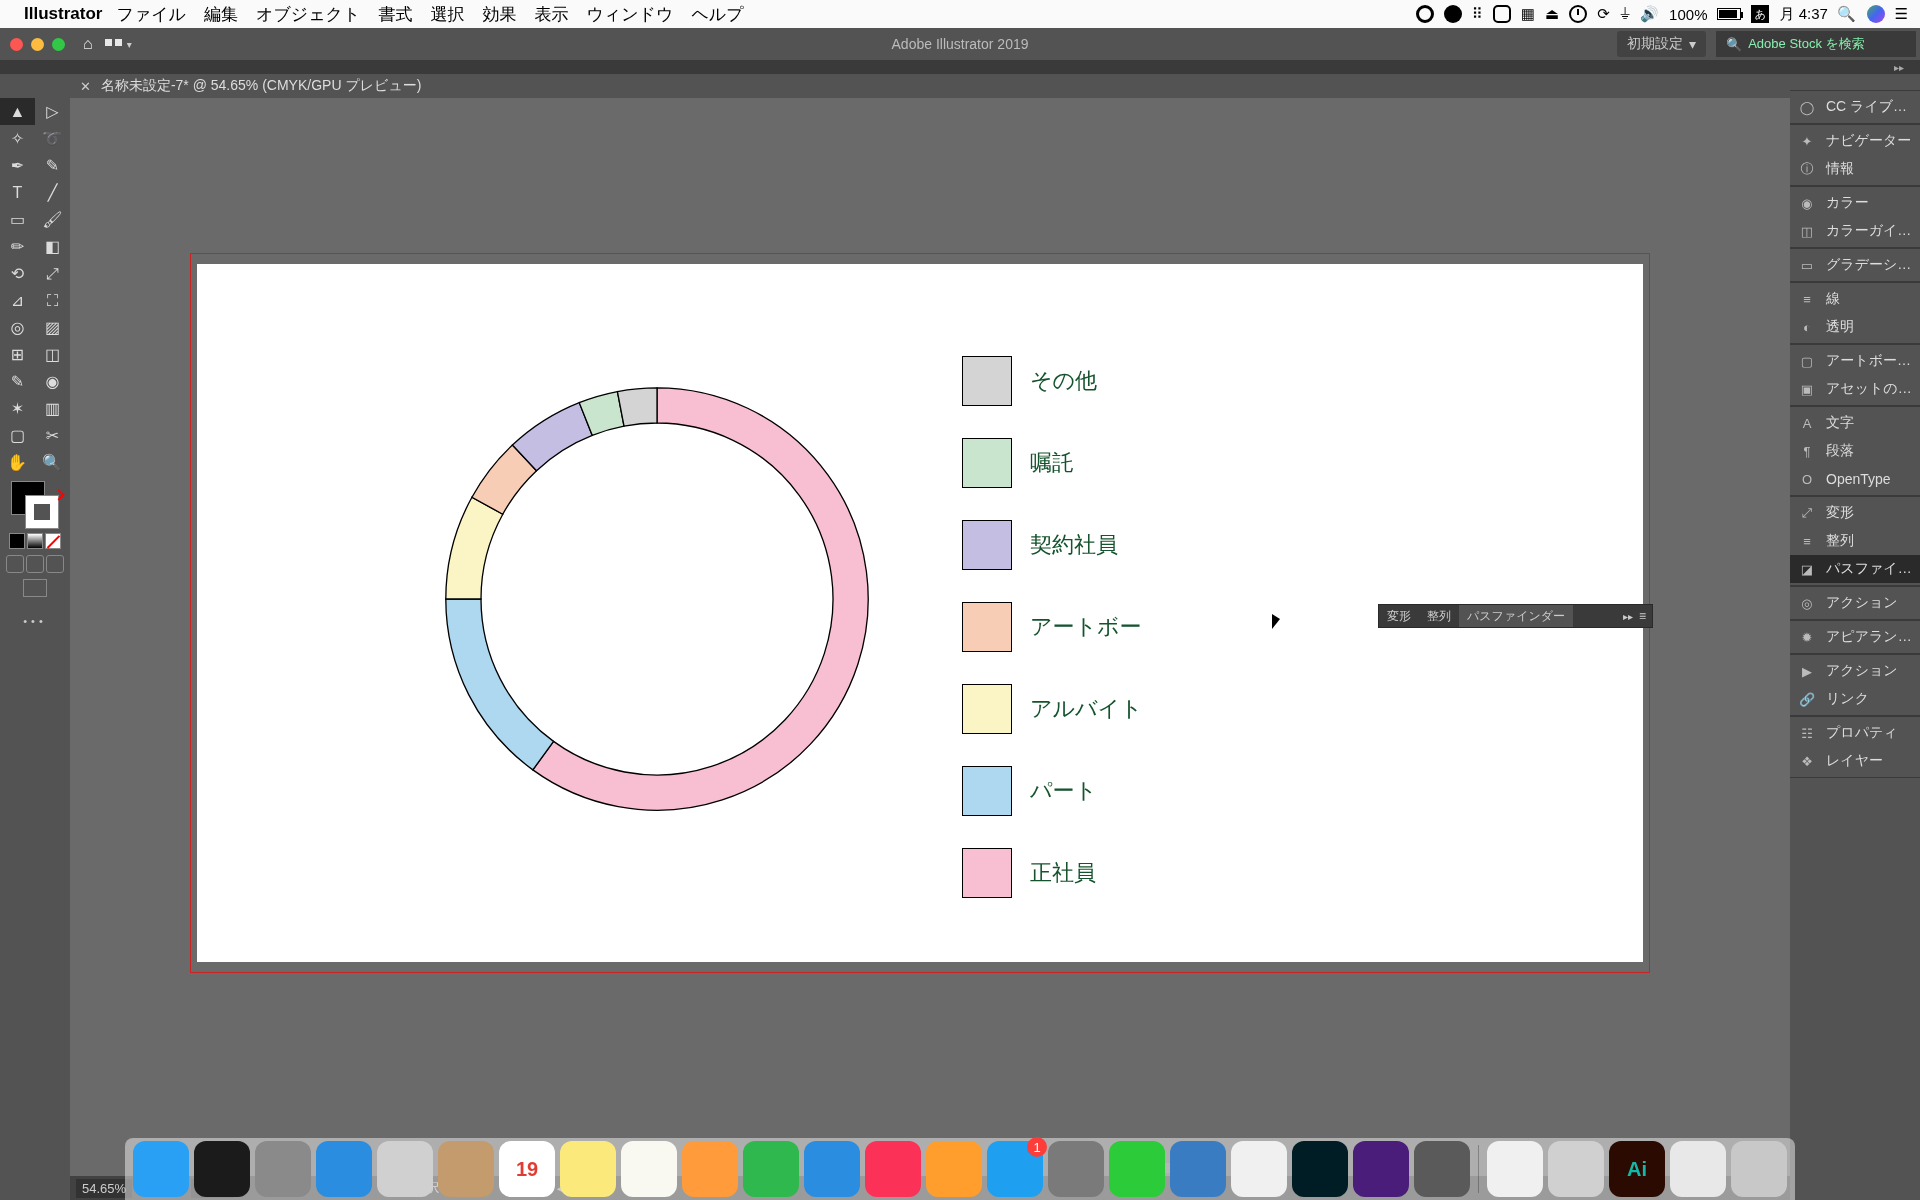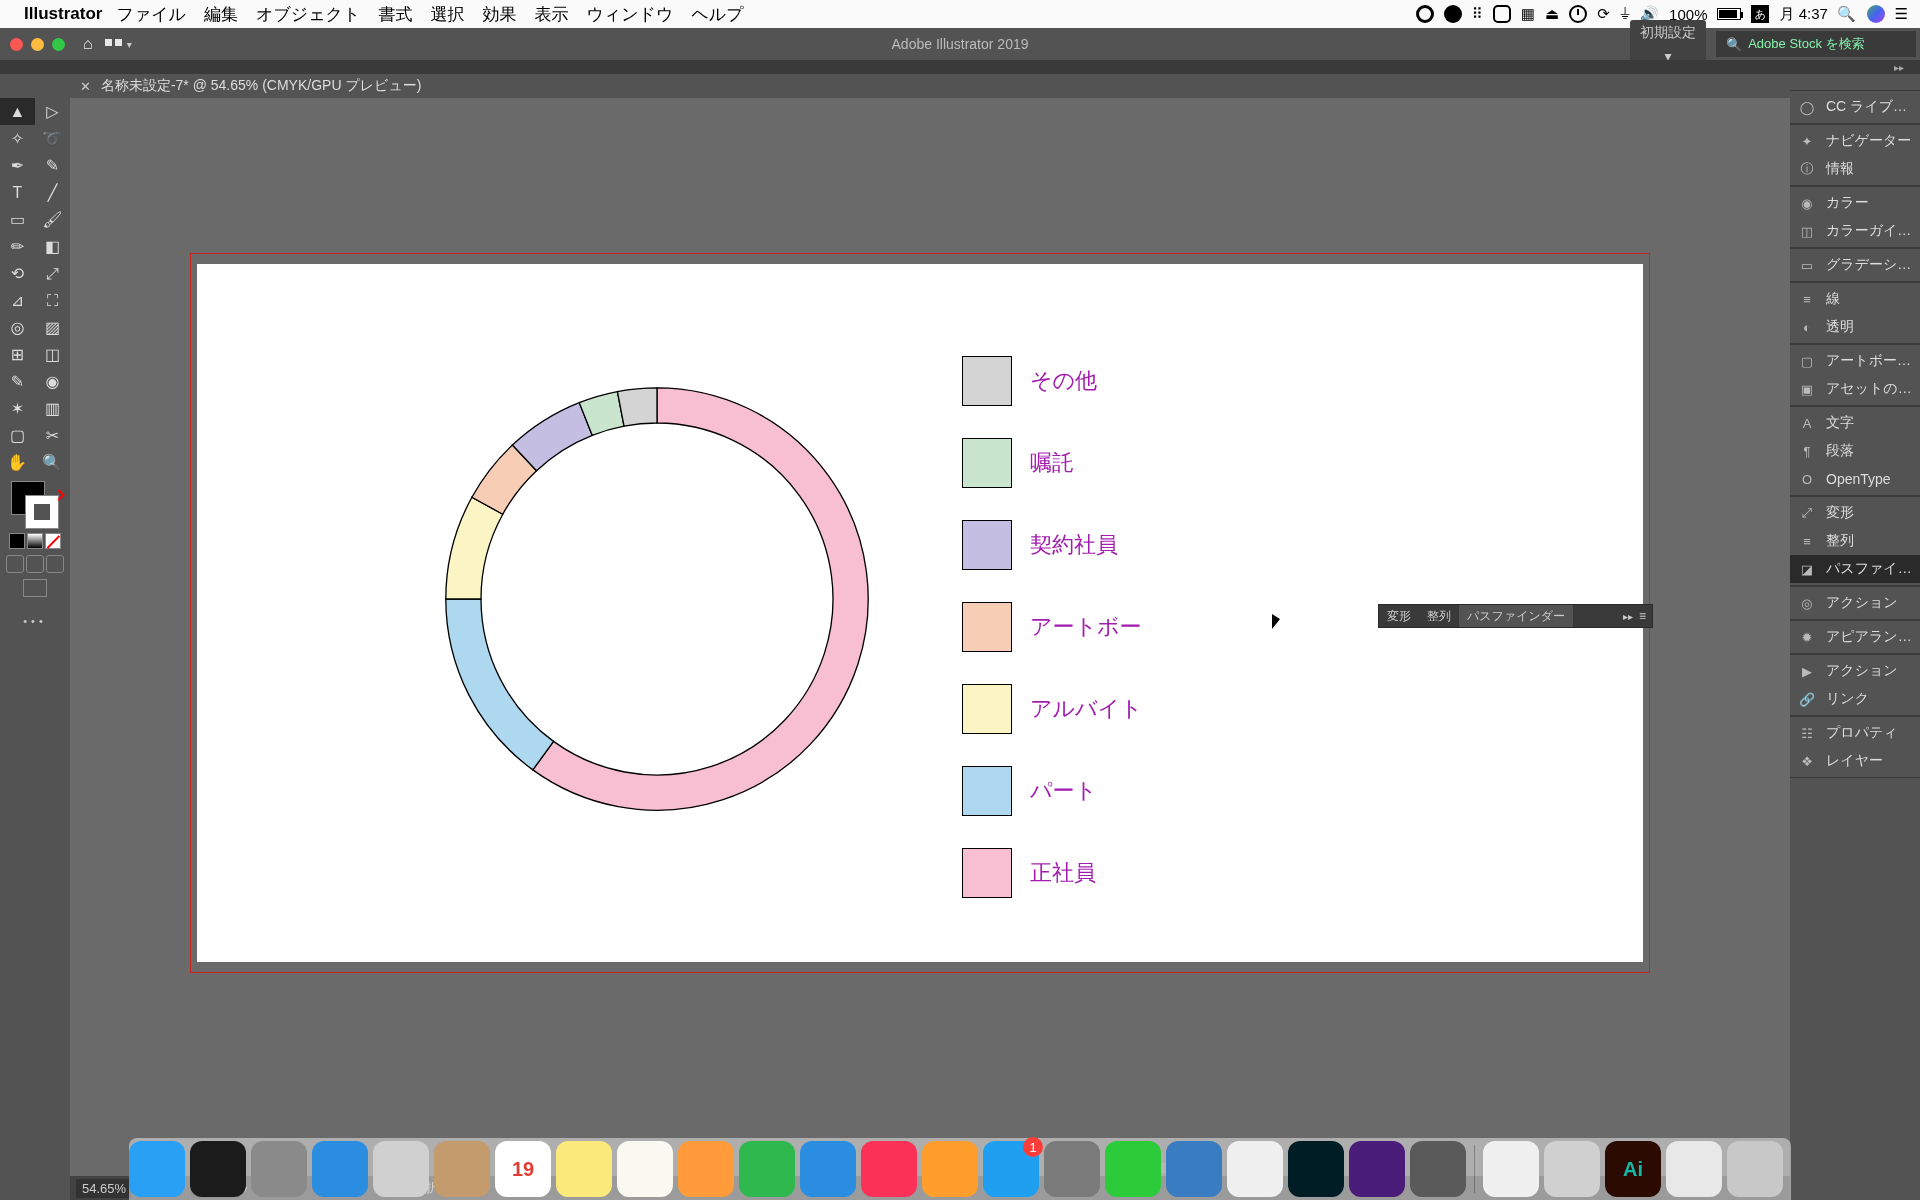--- a/index.html
+++ b/index.html
@@ -18,21 +18,21 @@
 
 
 .app-controlbar { position:absolute; top:28px; left:0; right:0; height:32px; background:#535353; display:flex; align-items:center; padding-left:10px; }
 .traffic-lights { display:flex; gap:8px; }
 .tl { width:13px; height:13px; border-radius:50%; }
 .tl.red { background:#fc5753; } .tl.yellow { background:#fdbc40; } .tl.green { background:#33c748; }
 .home-icon { margin-left:18px; color:#e8e8e8; font-size:16px; }
 .arrange-icon { margin-left:12px; display:flex; gap:3px; }
 .arrange-icon .sq { width:7px; height:7px; background:#e8e8e8; }
 .app-title { position:absolute; left:50%; transform:translateX(-50%); color:#bbb; font-size:14px; }
-.workspace-sel { margin-left:auto; margin-right:10px; color:#ccc; font-size:14px; display:flex; align-items:center; gap:6px; background:#424242; padding:4px 10px; border-radius:3px;flex-direction:column;}
+.workspace-sel { margin-left:auto; margin-right:10px; color:#ccc; font-size:14px; display:flex; align-items:center; gap:6px; background:#424242; padding:4px 10px; border-radius:3px;}
 .stock-search { display:flex; align-items:center; background:#3a3a3a; color:#999; padding:4px 10px; font-size:13px; gap:6px; margin-right:4px; width:200px;}
 
 
 .ruler-strip { position:absolute; top:60px; left:0; right:0; height:14px; background:#3a3a3a; }
 .ruler-corner-right { position:absolute; right:14px; top:0; width:14px; height:14px; color:#aaa; font-size:10px; display:flex; align-items:center; justify-content:center;}
 
 
 .doc-tab { position:absolute; top:74px; left:70px; height:24px; background:#535353; color:#ddd; font-size:14px; display:flex; align-items:center; padding:0 10px; gap:10px; }
 .doc-tab .close { font-size:13px; color:#ccc; }
 
@@ -63,21 +63,21 @@
 .artboard-outline { position:absolute; left:120px; top:155px; width:1460px; height:720px; border:1px solid #cc2222; }
 .artboard { position:absolute; left:6px; top:10px; right:6px; bottom:10px; background:#fff; }
 .cursor-arrow { position:absolute; left:1075px; top:350px; width:10px; height:14px; }
 .cursor-arrow::before { content:''; position:absolute; border-left:8px solid black; border-top:5px solid transparent; border-bottom:10px solid transparent; }
 
 
 .donut { position:absolute; left:240px; top:115px; width:440px; height:440px; }
 .donut svg { width:100%; height:100%; }
 
 
-.legend { position:absolute; left:765px; top:92px; font-size:22px; color:#a21caf; }
+.legend { position:absolute; left:765px; top:92px; font-size:22px; color:#14532d; }
 .legend-item { display:flex; align-items:center; gap:18px; margin-bottom:32px; }
 .swatch { width:50px; height:50px; border:1px solid #000; }
 
 
 .pathfinder-panel { position:absolute; left:1378px; top:604px; width:275px; background:#535353; color:#ccc; font-size:13px; border:1px solid #2a2a2a; }
 .pf-tabs { display:flex; background:#3a3a3a; height:22px; align-items:stretch; }
 .pf-tab { padding:3px 8px; font-size:12px; }
 .pf-tab.active { background:#535353;text-align:center; }
 .pf-collapse { margin-left:auto; display:flex; align-items:center; padding:0 6px; gap:6px; }
 .pf-body { padding:6px 6px 10px 6px; }
@@ -95,21 +95,21 @@
 .dock-icon { width:18px; height:18px; display:flex; align-items:center; justify-content:center; font-size:13px; color:#bbb; }
 
 
 .status-bar { position:absolute; left:70px; right:130px; bottom:0; height:24px; background:#424242; color:#ccc; font-size:13px; display:flex; align-items:center; gap:8px; padding:0 6px; }
 .status-sel { background:#323232; padding:2px 6px;text-align:center; }
 .nav-btn { color:#aaa; font-size:11px; padding:0 2px; }
 .scrollbar-thumb { position:absolute; bottom:3px; left:1080px; width:24px; height:10px; background:#7a7a7a; border-radius:5px; }
 
 
 .dock-wrap { position:absolute; bottom:0; left:0; right:0; height:80px; display:flex; justify-content:center; align-items:flex-end; pointer-events:none; }
-.dock { background:rgba(230,230,230,0.55); border-radius:8px 8px 0 0; padding:3px 8px 3px 0; display:flex; gap:5px; pointer-events:auto; align-items:flex-end;}
+.dock { background:rgba(230,230,230,0.55); border-radius:8px 8px 0 0; padding:3px 8px 3px 8px; display:flex; gap:5px; pointer-events:auto; align-items:flex-end;}
 .dock-app { width:56px; height:56px; border-radius:12px; display:flex; align-items:center; justify-content:center; font-size:28px; color:#fff; }
 .dock-sep { width:1px; height:48px; background:rgba(0,0,0,0.25); margin:0 3px; align-self:center; }
 .badge { position:relative; }
 .badge::after { content:'1'; position:absolute; top:-4px; right:-4px; background:#fc3d39; color:#fff; width:20px; height:20px; border-radius:50%; font-size:13px; display:flex; align-items:center; justify-content:center; }
 
 </style>
 </head>
 <body>
 
 <div class="mac-menubar">

